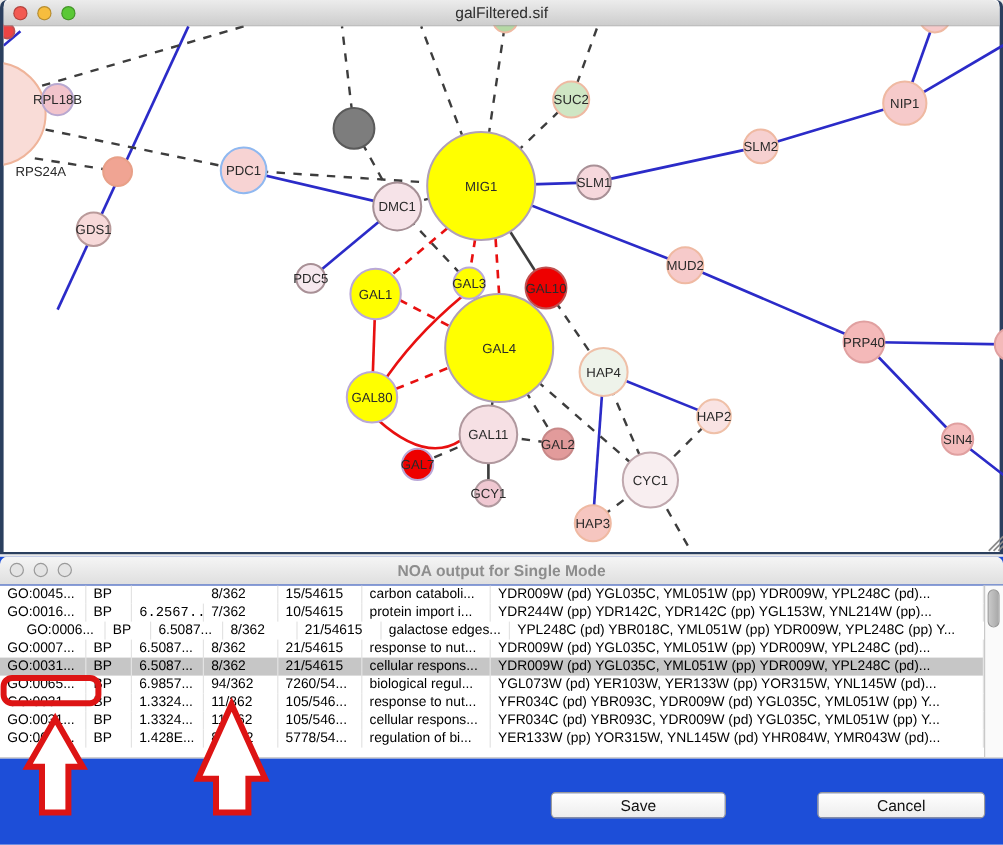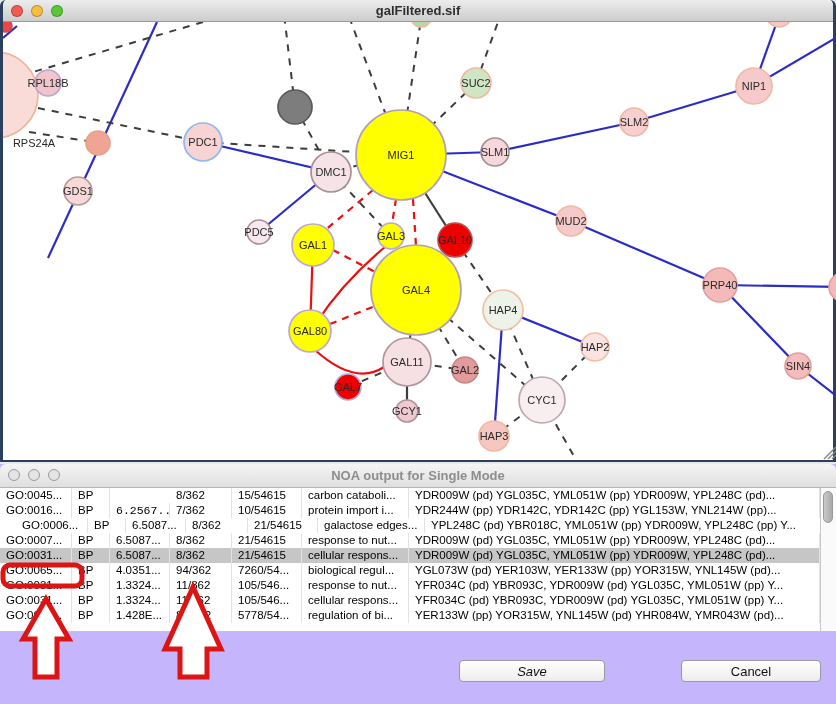--- a/index.html
+++ b/index.html
@@ -7,28 +7,28 @@
   #screen{position:relative;width:836px;height:704px;background:#e9e9e9;overflow:hidden;}
 
   
   #net-window{position:absolute;left:0;top:0;width:836px;height:462px;background:#fff;
     border-left:3px solid #2b3f5e;border-right:3px solid #2b3f5e;border-bottom:2px solid #2b3f5e;
     box-sizing:border-box;border-top-left-radius:6px;border-top-right-radius:6px;}
   .titlebar{position:absolute;left:0;top:0;width:100%;height:22px;
     background:linear-gradient(#ececec,#cdcdcd);border-bottom:1px solid #9a9a9a;
     box-sizing:border-box;z-index:5;border-top-left-radius:6px;border-top-right-radius:6px;}
   .title-text{position:absolute;left:0;right:0;top:3px;text-align:center;font-size:13px;
-    font-weight:bold;color:#2e2e2e;}
+    font-weight:normal;color:#2e2e2e;}
   .lights{position:absolute;left:8px;top:5px;display:flex;gap:8px;}
   .light{width:12px;height:12px;border-radius:50%;box-sizing:border-box;border:1px solid rgba(0,0,0,.25);}
   #net-svg{position:absolute;left:0;top:0;z-index:1;}
   .node-label{font-family:"Liberation Sans",sans-serif;font-size:11px;fill:#2a2a2a;}
 
   
-  #noa-window{position:absolute;left:0;top:464px;width:836px;height:240px;background:#c4b5fd;}
+  #noa-window{position:absolute;left:0;top:464px;width:836px;height:240px;background:#1d4ed8;}
   #noa-title{position:absolute;left:0;top:0;width:100%;height:24px;
     background:linear-gradient(#f5f5f5,#dfdfdf);border-bottom:1px solid #b5b5b5;box-sizing:border-box;}
   #noa-title .title-text{color:#8d8d8d;font-weight:bold;top:4px;}
   .light.gray{background:#e4e4e4;border:1px solid #9a9a9a;}
   #noa-table{position:absolute;left:0;top:24px;width:836px;}
   #tbl-header{display:flex;height:17px;background:linear-gradient(#f7f7f7,#dadada);
     border-bottom:1px solid #a8a8a8;box-sizing:border-box;}
   .hcell{box-sizing:border-box;border-right:1px solid #bcbcbc;font-size:11.5px;color:#1a1a1a;
     text-align:center;line-height:16px;white-space:nowrap;overflow:hidden;}
   #tbl-body{position:relative;background:#fff;height:143px;border-bottom:1px solid #c4c4c4;}
@@ -36,21 +36,21 @@
   .trow.selected{background:#c6c6c6;}
   .tcell{box-sizing:border-box;font-size:11.5px;color:#000;line-height:15px;white-space:nowrap;
     overflow:hidden;padding-left:6px;border-right:1px solid #e3e3e3;}
   #vscroll{position:absolute;right:0;top:0;width:16px;height:143px;background:#fafafa;
     border-left:1px solid #c9c9c9;box-sizing:border-box;}
   #vthumb{position:absolute;left:2px;top:3px;width:10px;height:32px;border-radius:5px;
     background:linear-gradient(90deg,#c9c9c9,#a9a9a9);border:1px solid #9a9a9a;box-sizing:border-box;}
   .btn{position:absolute;height:22px;border:1px solid #9b9b9b;border-radius:4px;
     background:linear-gradient(#ffffff,#ededed);font-size:13px;color:#111;text-align:center;
     line-height:20px;box-sizing:border-box;font-family:"Liberation Sans",sans-serif;}
-  #btn-save{left:459px;top:196px;width:146px;font-style:italic;}
+  #btn-save{left:459px;top:196px;width:146px;}
   #btn-cancel{left:681px;top:196px;width:140px;}
 
   
   #anno-svg{position:absolute;left:0;top:0;z-index:9;pointer-events:none;}
 </style>
 </head>
 <body>
 
 <div id="screen">
 
@@ -228,21 +228,21 @@
             <div class="tcell" style="width: 38px;">BP</div>
             <div class="tcell" style="width: 60px;">6.5087...</div>
             <div class="tcell" style="width: 62px;">8/362</div>
             <div class="tcell" style="width: 70px;">21/54615</div>
             <div class="tcell" style="width: 107px;">cellular respons...</div>
             <div class="tcell" style="width: 411px;">YDR009W (pd) YGL035C, YML051W (pp) YDR009W, YPL248C (pd)...</div>
           </div>
           <div class="trow">
             <div class="tcell" style="width: 72px;">GO:0065...</div>
             <div class="tcell" style="width: 38px;">BP</div>
-            <div class="tcell" style="width: 60px;">4.0351...</div>
+            <div class="tcell" style="width: 60px;">6.9857...</div>
             <div class="tcell" style="width: 62px;">94/362</div>
             <div class="tcell" style="width: 70px;">7260/54...</div>
             <div class="tcell" style="width: 107px;">biological regul...</div>
             <div class="tcell" style="width: 411px;">YGL073W (pd) YER103W, YER133W (pp) YOR315W, YNL145W (pd)...</div>
           </div>
           <div class="trow">
             <div class="tcell" style="width: 72px;">GO:0031...</div>
             <div class="tcell" style="width: 38px;">BP</div>
             <div class="tcell" style="width: 60px;">1.3324...</div>
             <div class="tcell" style="width: 62px;">11/362</div>

